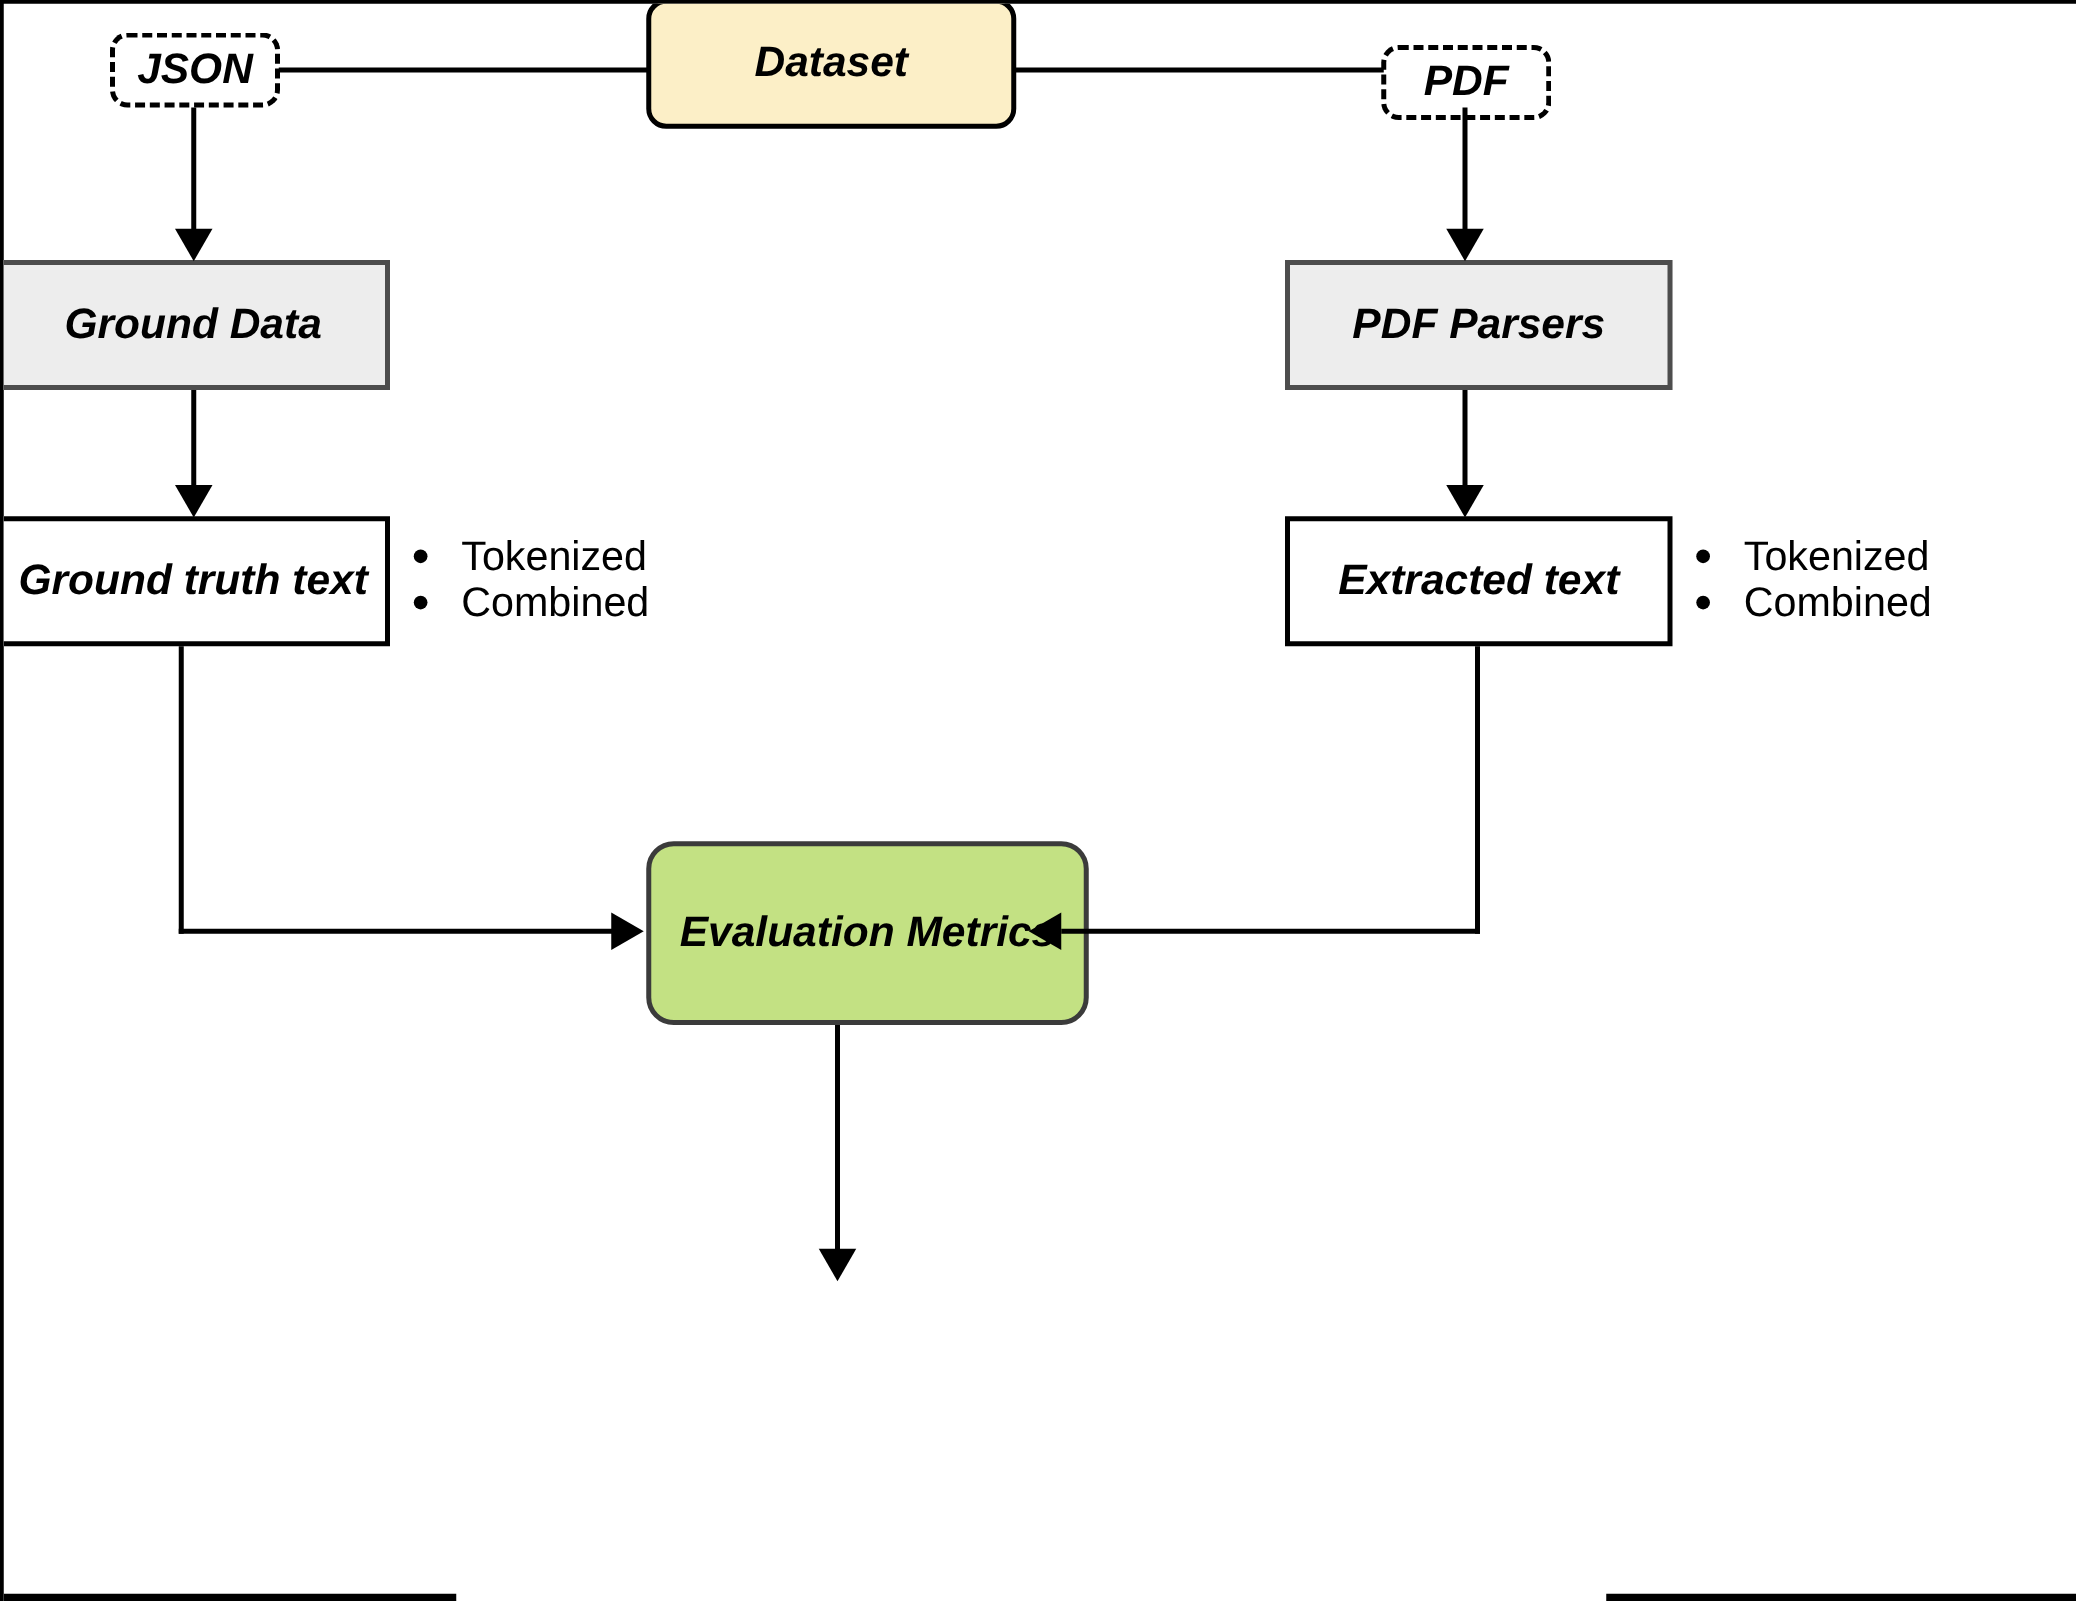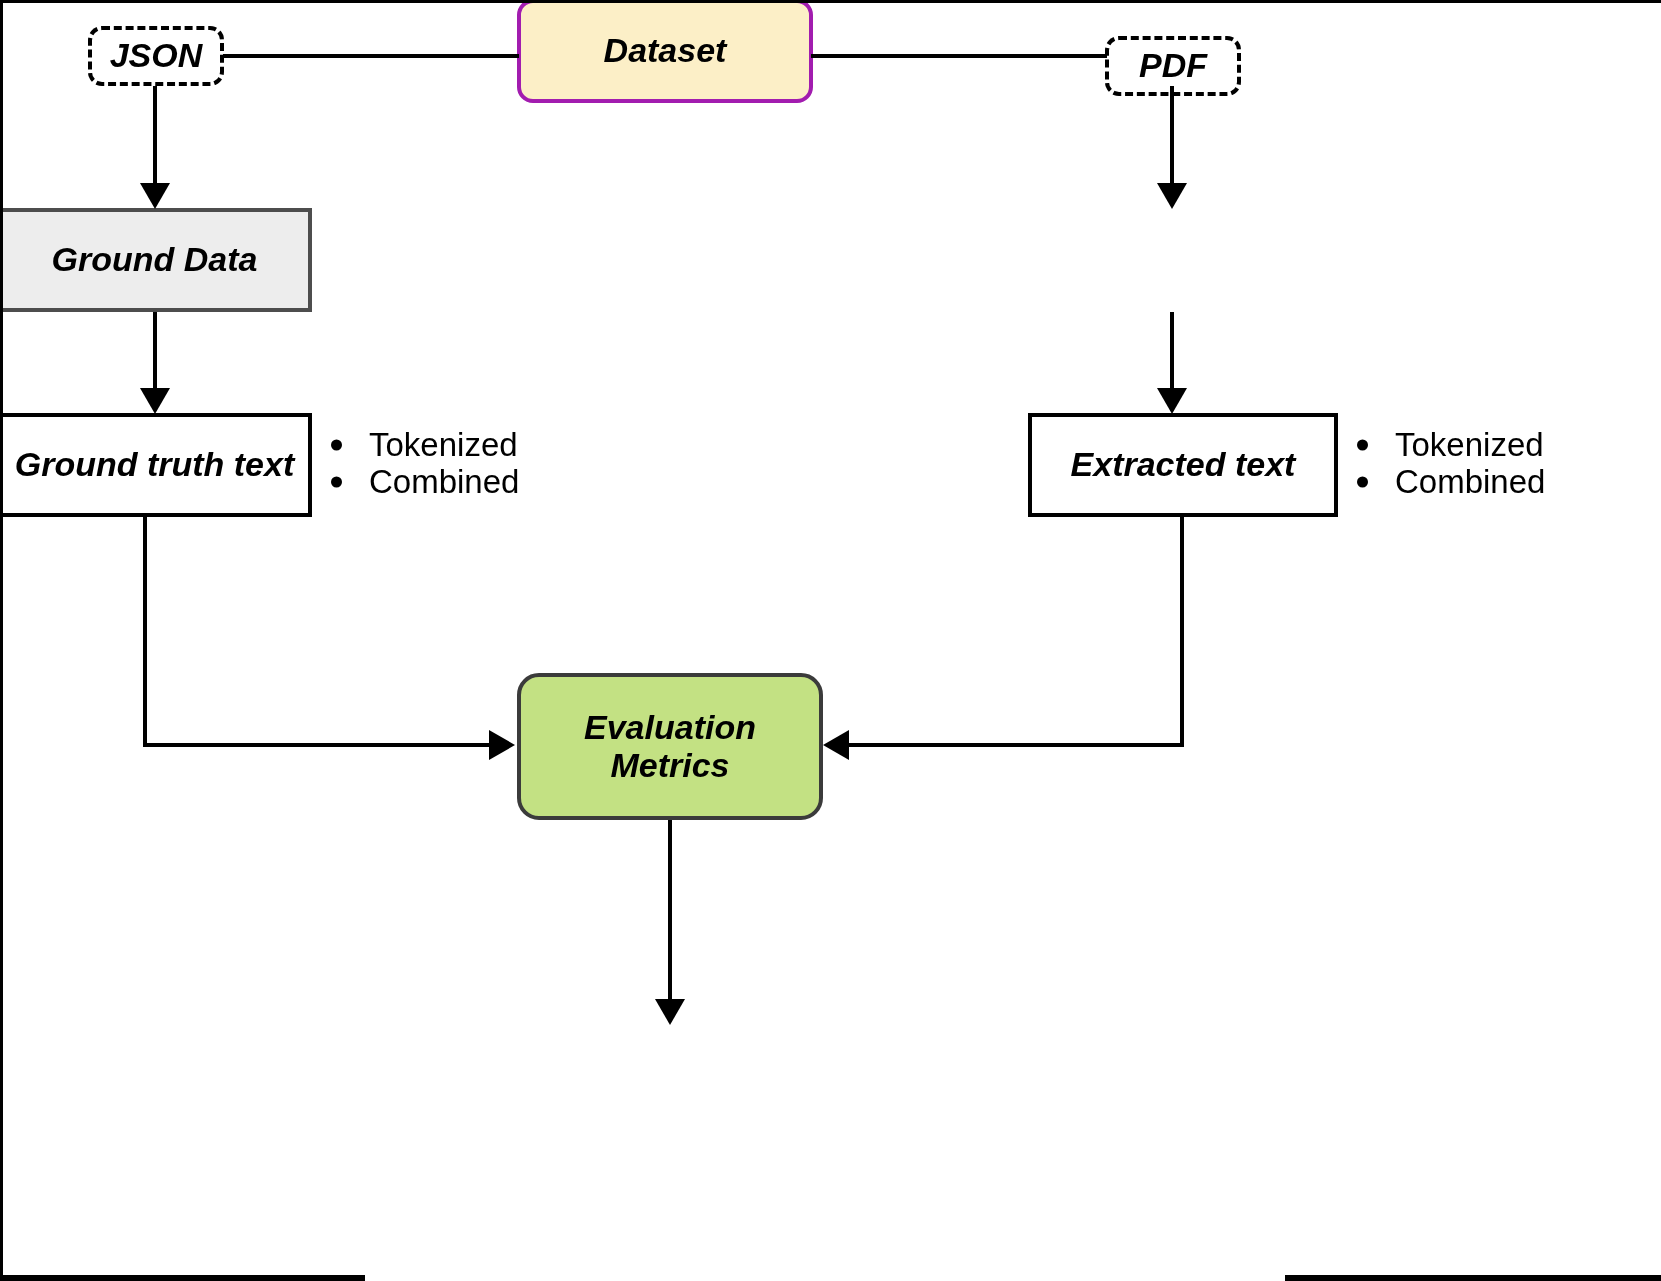--- a/index.html
+++ b/index.html
@@ -38,21 +38,21 @@
 
   .node-dashed {
     border: 4px dashed #000000;
     border-radius: 14px;
     background: #ffffff;
     font-size: 34px;
   }
 
   .node-rounded-yellow {
     background: #FCEFC7;
-    border: 4px solid #a21caf;
+    border: 4px solid #000000;
     border-radius: 16px;
     font-size: 34px;
   }
 
   .node-rounded-green {
     background: #C3E183;
     border: 4px solid #3B3B3B;
     border-radius: 22px;
     font-size: 34px;
   }
@@ -166,30 +166,33 @@
   </div>
 
   <div class="node node-dashed" style="left:1102px; top:33px; width:136px; height:60px;">
     <span>PDF</span>
   </div>
 
   <div class="node node-gray" style="left:-6px; top:205px; width:315px; height:104px;">
     <span>Ground Data</span>
   </div>
 
+  <div class="node node-gray" style="left:1025px; top:205px; width:310px; height:104px;">
+    <span>PDF Parsers</span>
+  </div>
 
   <div class="node node-white" style="left:-6px; top:410px; width:315px; height:104px;">
     <span>Ground truth text</span>
   </div>
 
   <div class="node node-white" style="left:1025px; top:410px; width:310px; height:104px;text-align:center;">
     <span>Extracted text</span>
   </div>
 
-  <div class="node node-rounded-green" style="left:514px; top:670px; width:306px; height:147px;">
+  <div class="node node-rounded-green" style="left:514px; top:670px; width:354px; height:147px;">
     <span>Evaluation Metrics</span>
   </div>
 
   <div class="line-h" style="left:220px; top:51px; width:296px;"></div>
 
   <div class="line-h" style="left:808px; top:51px; width:296px;"></div>
 
   <div class="line-v" style="left:150px; top:83px; height:110px;"></div>
   <div class="arrow-down" style="left:137px; top:180px;"></div>
 

